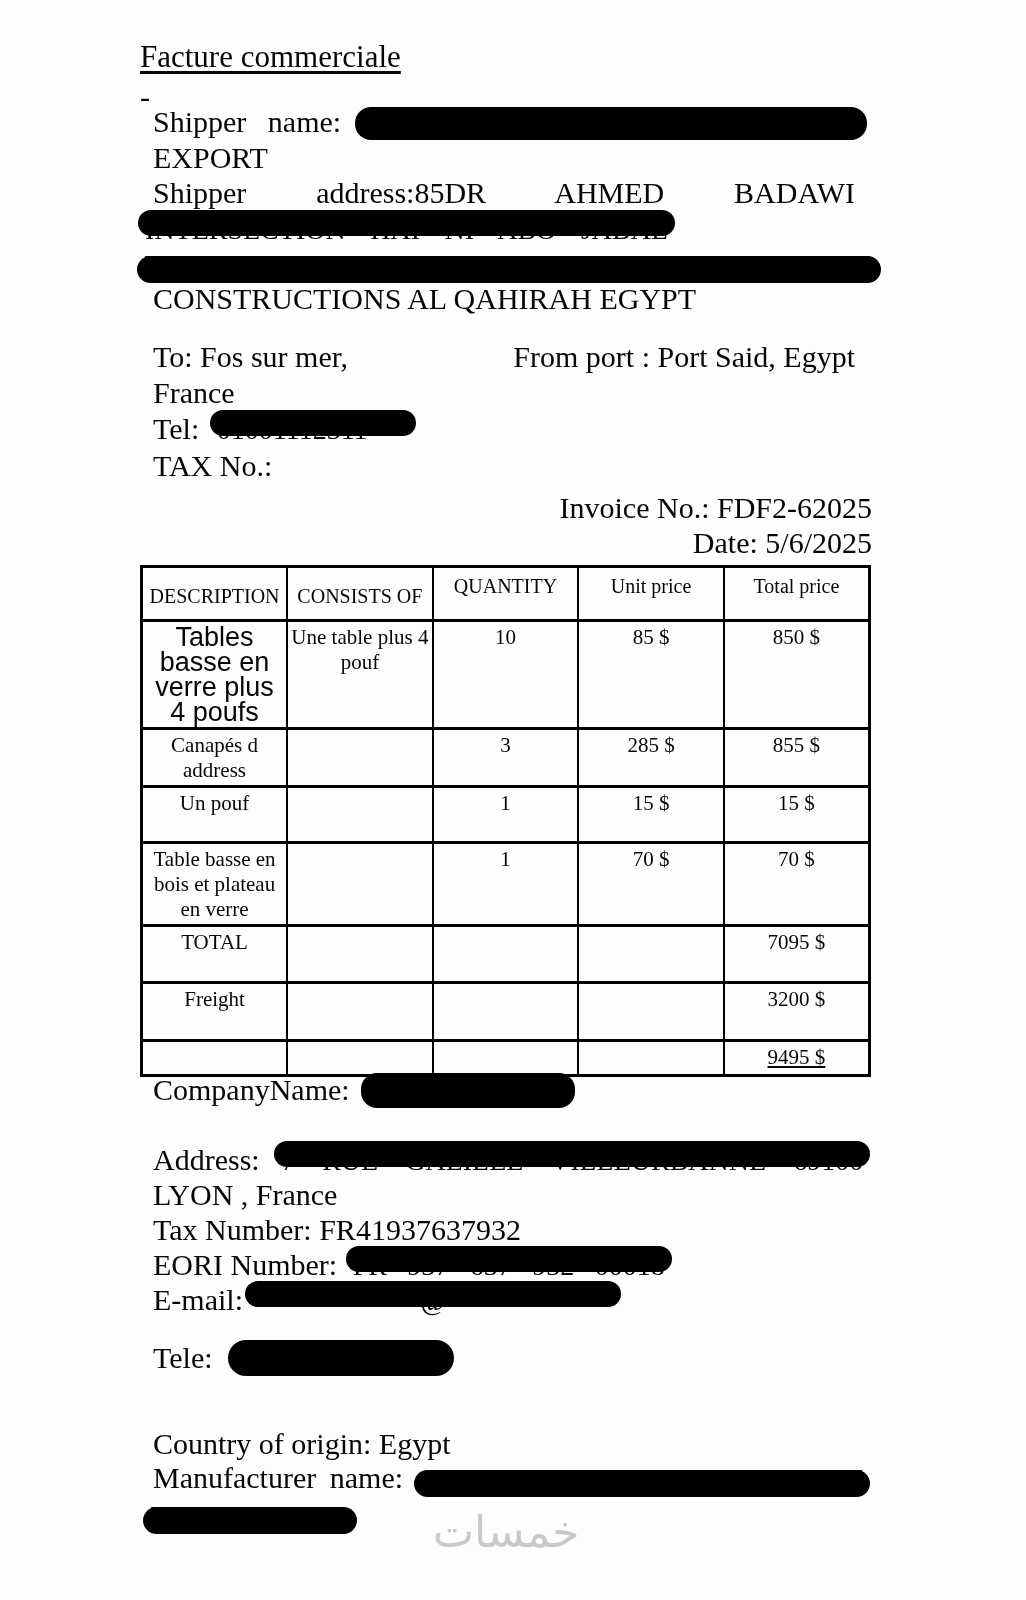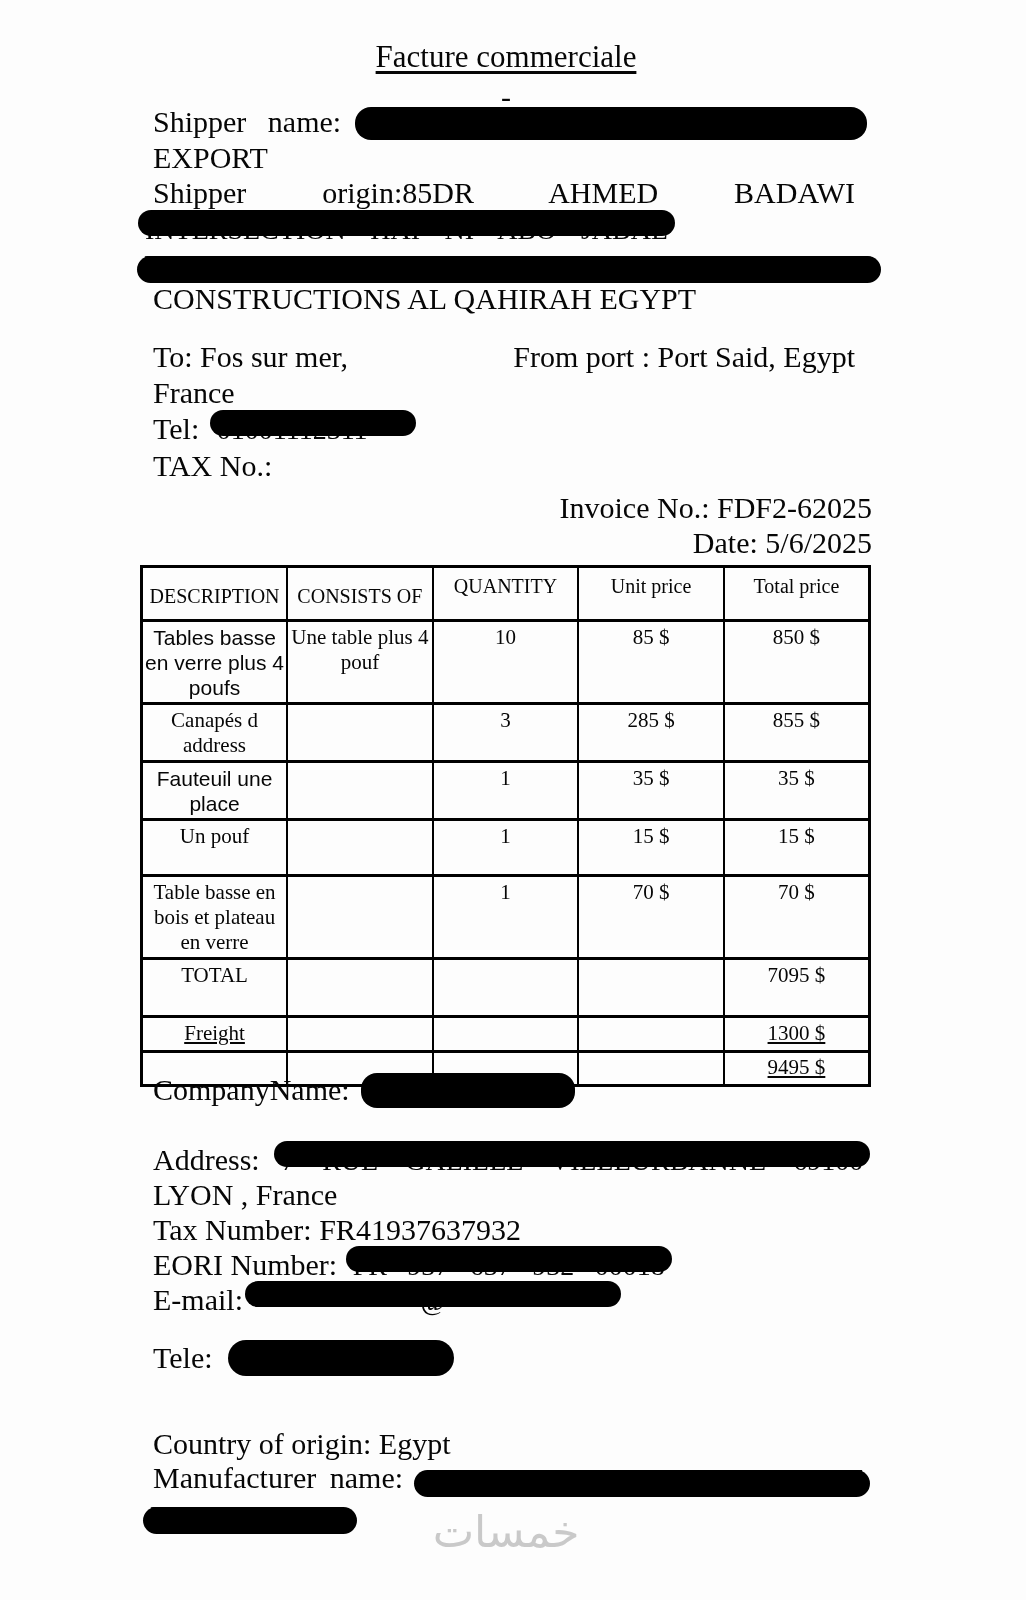--- a/index.html
+++ b/index.html
@@ -3,21 +3,21 @@
 <meta charset="utf-8">
 <style>
   html,body { margin:0; padding:0; background:#ffffff; }
   .page {
     position:relative; width:1026px; height:1600px; margin:0 auto;
     background:#fdfdfd; overflow:hidden;
     font-family:"Liberation Serif", serif; color:#060606;
   }
   .line { position:absolute; left:153px; width:702px; font-size:30px; line-height:34px; white-space:nowrap; }
   .wide  { left:140px; width:732px; }
-  .center { text-align:center; }
+  .center { }
   .right  { text-align:right; }
   .justify { white-space:normal; text-align:justify; text-align-last:justify; }
   .title-text { font-size:31px; text-decoration:underline; text-underline-offset:4px; }
   .flexline { display:flex; justify-content:space-between; }
   .ws { word-spacing:14px; }
   .ws-sm { word-spacing:6px; }
 
   
   .bar-solid { display:inline-block; background:#000; border-radius:16px; height:33px; vertical-align:-8px; }
   .redact { position:relative; display:inline-block; vertical-align:baseline; }
@@ -43,41 +43,41 @@
   table.invoice tbody tr:nth-child(1) { height:44px; }
   table.invoice tbody tr:nth-child(2) { height:58px; }
   table.invoice tbody tr:nth-child(3) { height:56px; }
   table.invoice tbody tr:nth-child(4) { height:56px; }
   table.invoice tbody tr:nth-child(5) { height:57px; }
   table.invoice tbody tr:nth-child(6) { height:58px; }
   table.invoice tbody tr:nth-child(7) { height:35px; }
   table.invoice tbody tr:nth-child(8) { height:34px; }
   table.invoice tbody tr:nth-child(9) { height:31px; }
   table.invoice tbody tr:nth-child(n+7) td { vertical-align:middle; padding-top:0;text-decoration:underline; }
-  table.invoice td.sans { font-family:"Liberation Sans", sans-serif; font-size:21px; }
+  table.invoice td.sans { font-family:"Liberation Sans", sans-serif; font-size:27px; }
 
   .watermark { position:absolute; left:140px; top:1506px; width:732px; text-align:center;
     font-size:44px; color:#c9c9c9; font-family:"DejaVu Sans", sans-serif; }
 </style>
 </head>
 <body>
 
 <div class="page">
 
   <div class="line wide center" style="top:40px">
     <span class="title-text">Facture commerciale</span>
   </div>
   <div class="line wide center" style="top:80px">-</div>
 
   <div class="line" style="top:105px">
     <span class="ws">Shipper name:</span>
     <span class="bar-solid" style="width:512px; margin-left:6px;"></span>
   </div>
   <div class="line" style="top:141px">EXPORT</div>
-  <div class="line justify" style="top:176px">Shipper origin:85DR AHMED BADAWI</div>
+  <div class="line justify" style="top:176px">Shipper address:85DR AHMED BADAWI</div>
 
   <div class="line" style="top:212px; left:145px;">
     <span class="redact peek-bottom" style="width:523px">
       <span class="hint fill">INTERSECTION HAI NI ABO JABAL</span>
       <span class="bar"></span>
     </span>
   </div>
   <div class="line" style="top:247px; left:144px; width:734px;">
     <span class="redact peek-top" style="width:730px">
       <span class="hint fill">HALWAN GOVERNOR BUILDING</span>
@@ -123,27 +123,20 @@
           <td>850 $</td>
         </tr>
         <tr>
           <td>Canapés d address</td>
           <td></td>
           <td>3</td>
           <td>285 $</td>
           <td>855 $</td>
         </tr>
         <tr>
-          <td class="sans">Fauteuil une place</td>
-          <td></td>
-          <td>1</td>
-          <td>35 $</td>
-          <td>35 $</td>
-        </tr>
-        <tr>
           <td>Un pouf</td>
           <td></td>
           <td>1</td>
           <td>15 $</td>
           <td>15 $</td>
         </tr>
         <tr>
           <td>Table basse en bois et plateau en verre</td>
           <td></td>
           <td>1</td>
@@ -155,21 +148,21 @@
           <td></td>
           <td></td>
           <td></td>
           <td>7095 $</td>
         </tr>
         <tr>
           <td>Freight</td>
           <td></td>
           <td></td>
           <td></td>
-          <td>1300 $</td>
+          <td>3200 $</td>
         </tr>
         <tr>
           <td></td>
           <td></td>
           <td></td>
           <td></td>
           <td>9495 $</td>
         </tr>
       </tbody>
   </table>

